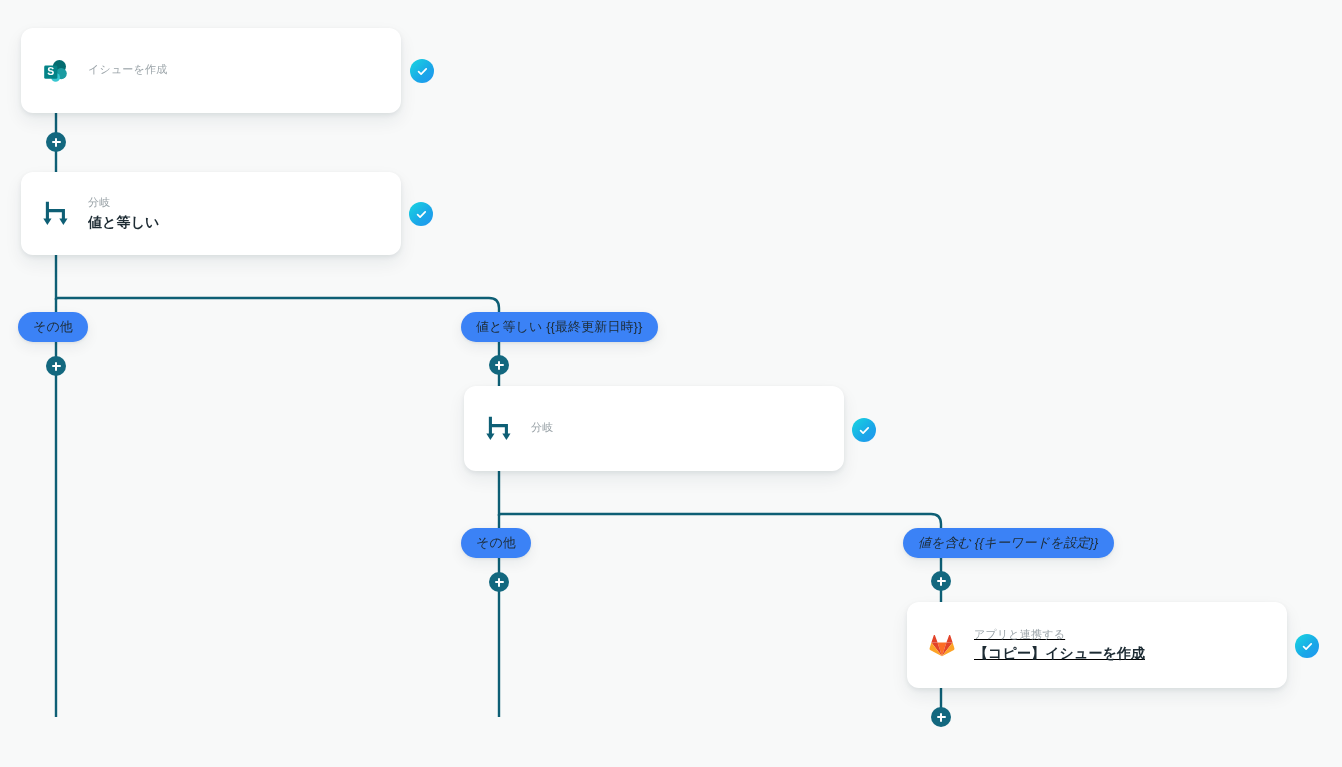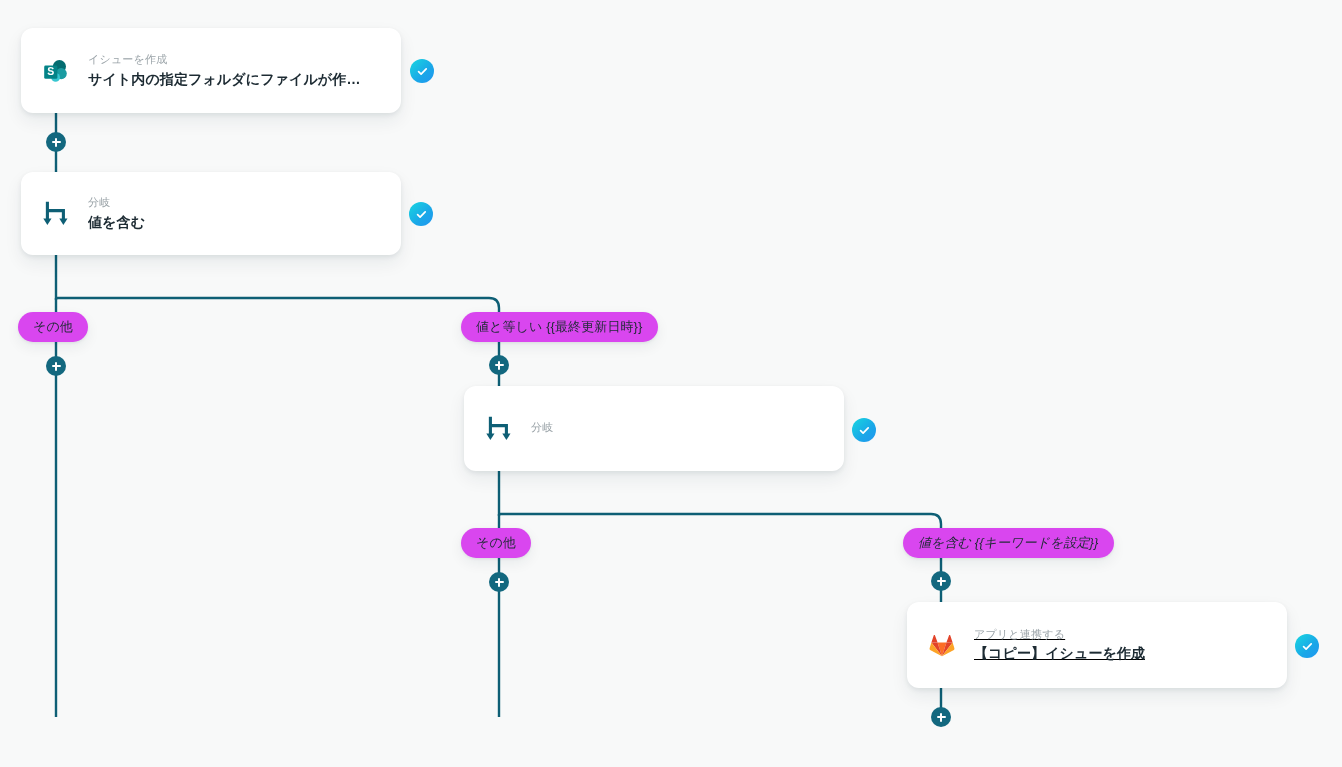--- a/index.html
+++ b/index.html
@@ -110,21 +110,21 @@
     position: absolute;
     background: #ffffff;
     border-radius: 1px;
   }
   .plus-btn::before { width: 9px; height: 2.4px; }
   .plus-btn::after  { width: 2.4px; height: 9px; }
 
   
   .branch-chip {
     position: absolute;
-    background: #d946ef;
+    background: #3b82f6;
     border-radius: 16px;
     height: 30px;
     display: flex;
     align-items: center;
     padding: 0 15px;
     font-size: 13px;
     color: #1d2b33;
     white-space: nowrap;
     box-shadow: 0 1px 3px rgba(16,40,56,0.08), 0 5px 14px rgba(16,40,56,0.07);
     cursor: pointer;
@@ -166,42 +166,41 @@
       <svg width="28" height="28" viewBox="0 0 28 28">
         <circle cx="17.4" cy="9.6" r="6.6" fill="#036c70"></circle>
         <circle cx="19.2" cy="16.6" r="5.6" fill="#1a9ba1"></circle>
         <circle cx="13.6" cy="20.4" r="4.4" fill="#37c6d0"></circle>
         <rect x="2.2" y="8.6" width="13.2" height="13.2" rx="1.4" fill="#038387"></rect>
         <text x="8.8" y="18.4" font-family="'Liberation Sans',sans-serif" font-size="10.5" font-weight="700" fill="#ffffff" text-anchor="middle">S</text>
       </svg>
     </span>
     <span class="node-text">
       <span class="node-sub">イシューを作成</span>
-      <span class="node-title">サイト内の指定フォルダにファイルが作…</span>
     </span>
   </div>
   <div class="status-badge" style="left:410px; top:59px;">
     <svg width="13" height="13" viewBox="0 0 13 13">
       <path d="M2.6 6.7 L5.1 9.1 L10.2 3.9" stroke="#ffffff" stroke-width="1.7" fill="none" stroke-linecap="round" stroke-linejoin="round"></path>
     </svg>
   </div>
 
   <div class="plus-btn" style="left:46px; top:132px;"></div>
 
   <div class="node-card" style="left:21px; top:172px; width:380px; height:83px;">
     <span class="node-icon">
       <svg width="28" height="28" viewBox="0 0 28 28">
         <path d="M5.4 3.2 L5.4 20.2 M5.4 10.6 L21.4 10.6 L21.4 20.2" stroke="#0e5f75" stroke-width="3.1" fill="none" stroke-linecap="square"></path>
         <path d="M1.3 18.6 L5.4 25.0 L9.5 18.6 Z" fill="#0e5f75"></path>
         <path d="M17.3 18.6 L21.4 25.0 L25.5 18.6 Z" fill="#0e5f75"></path>
       </svg>
     </span>
     <span class="node-text">
       <span class="node-sub">分岐</span>
-      <span class="node-title">値を含む</span>
+      <span class="node-title">値と等しい</span>
     </span>
   </div>
   <div class="status-badge" style="left:409px; top:202px;">
     <svg width="13" height="13" viewBox="0 0 13 13">
       <path d="M2.6 6.7 L5.1 9.1 L10.2 3.9" stroke="#ffffff" stroke-width="1.7" fill="none" stroke-linecap="round" stroke-linejoin="round"></path>
     </svg>
   </div>
 
   <div class="branch-chip" style="left:18px; top:312px;">
     <span>その他</span>

